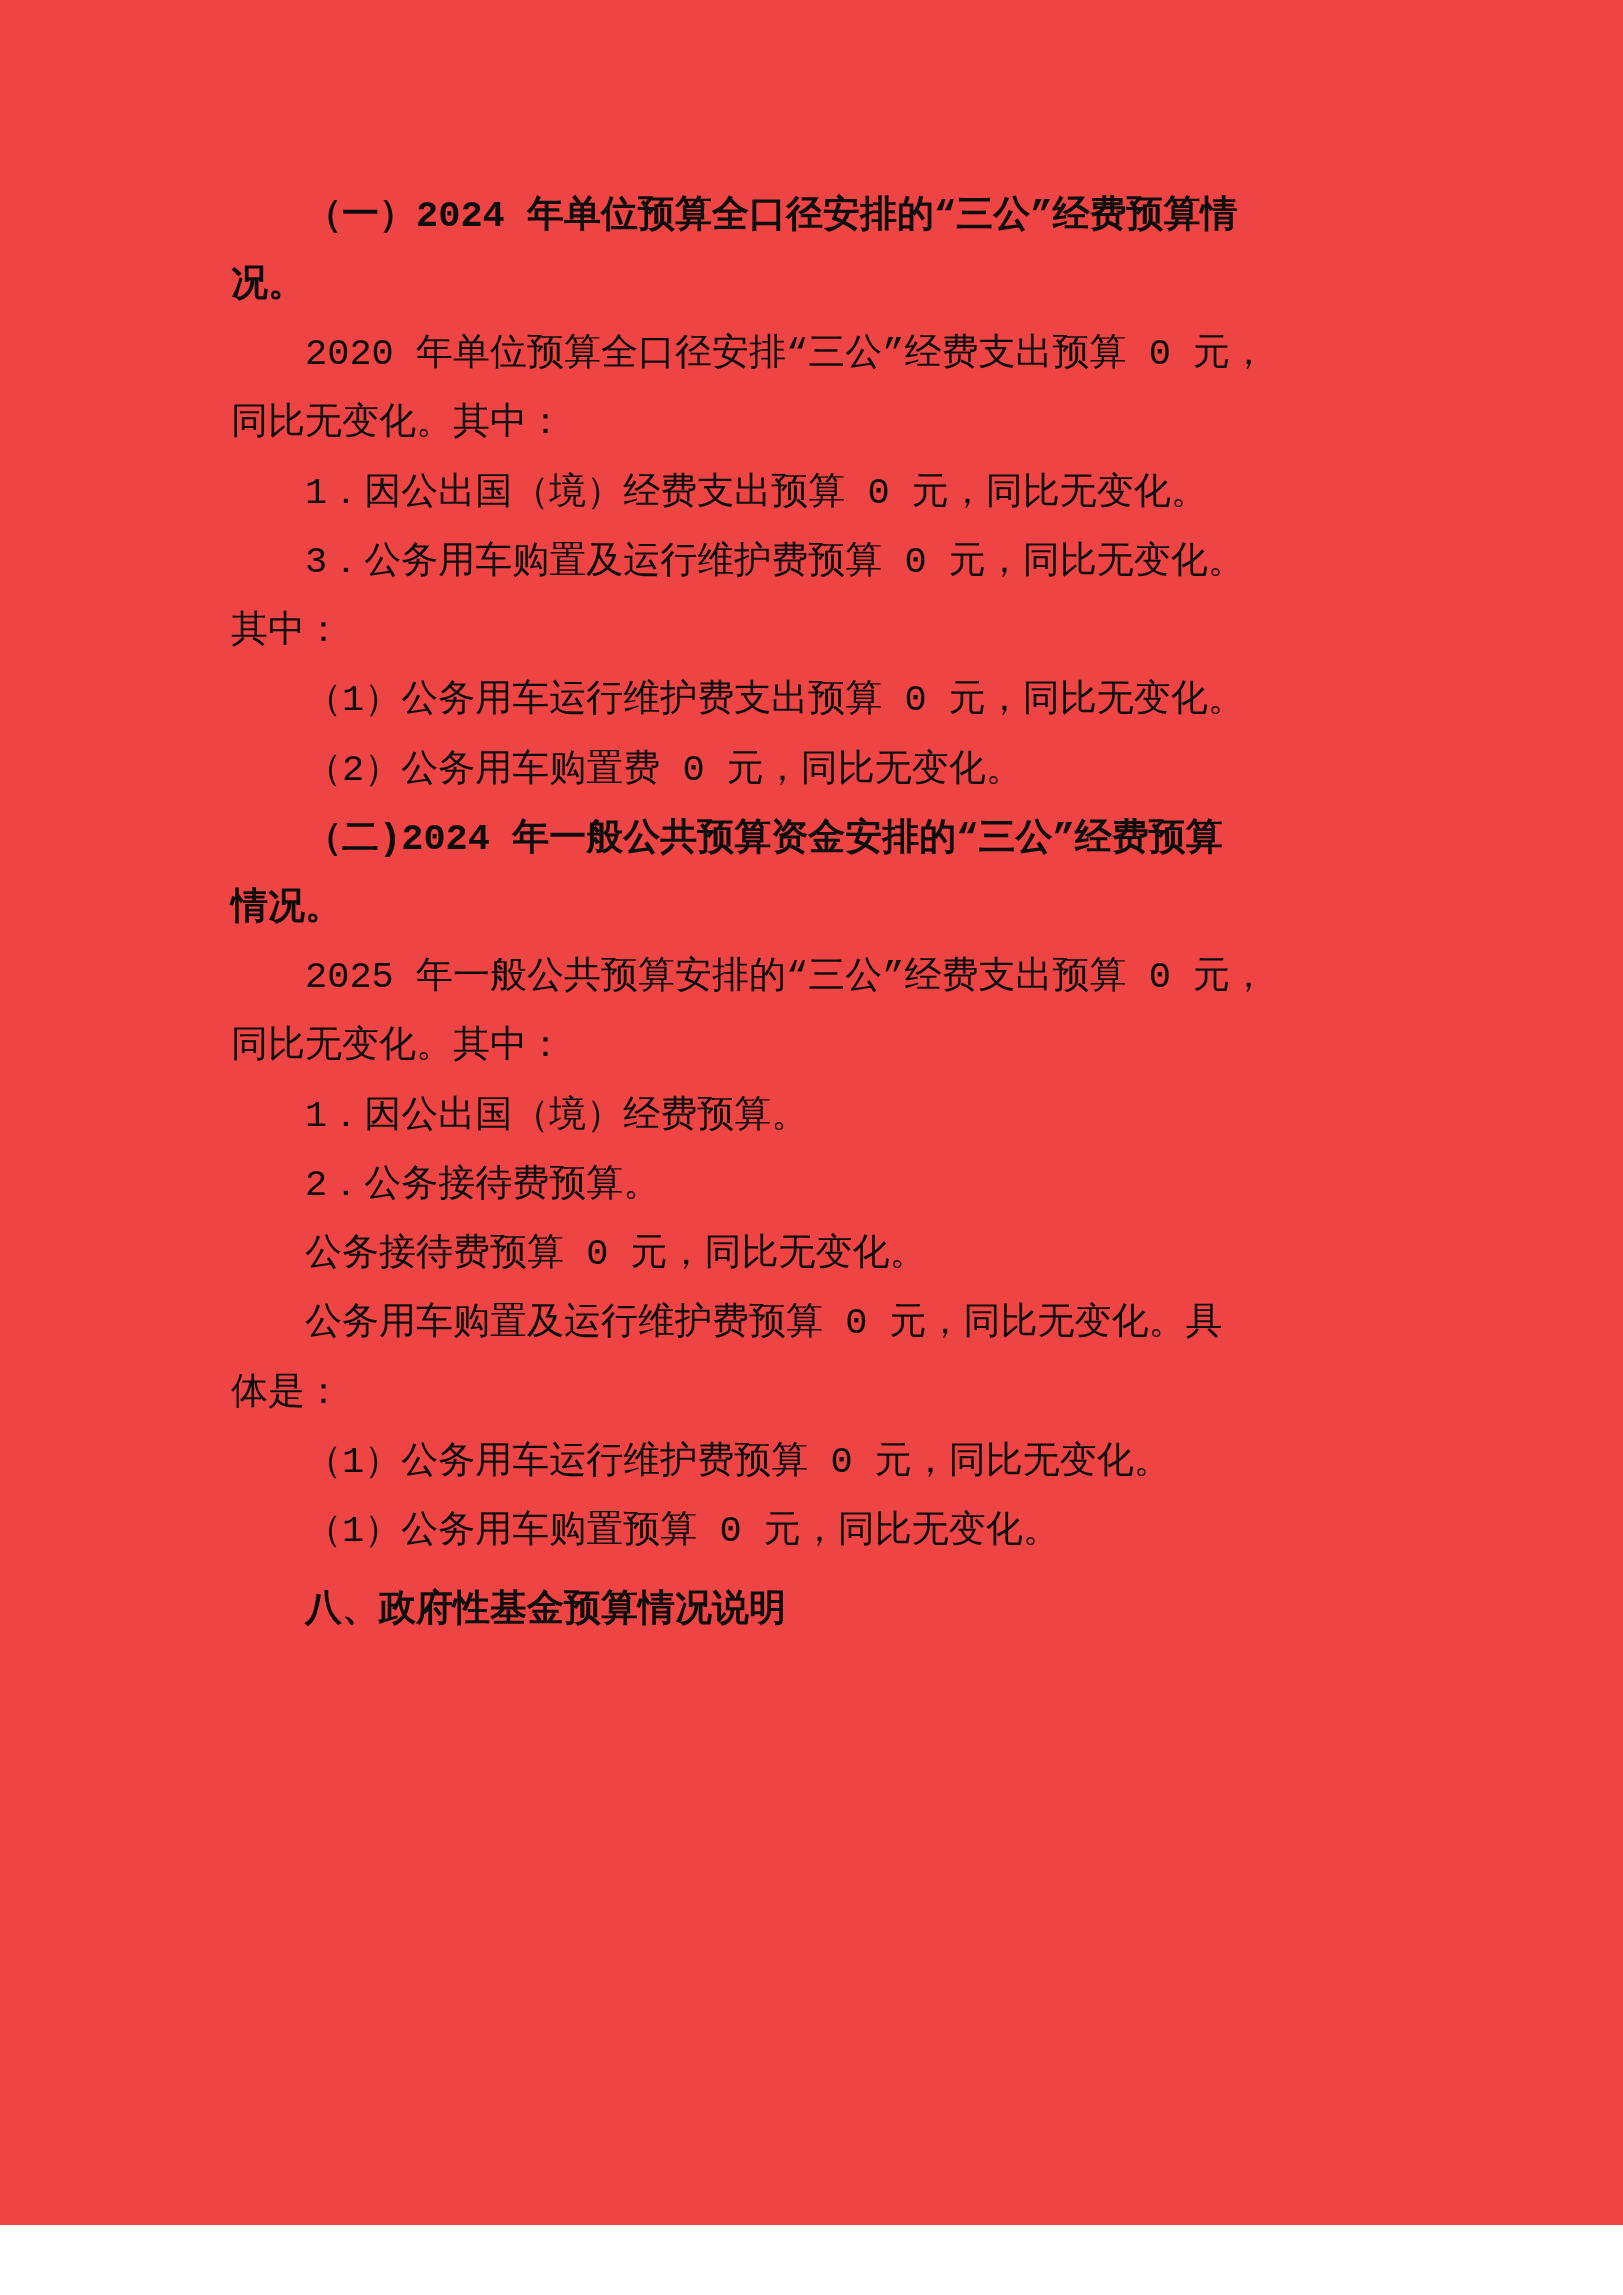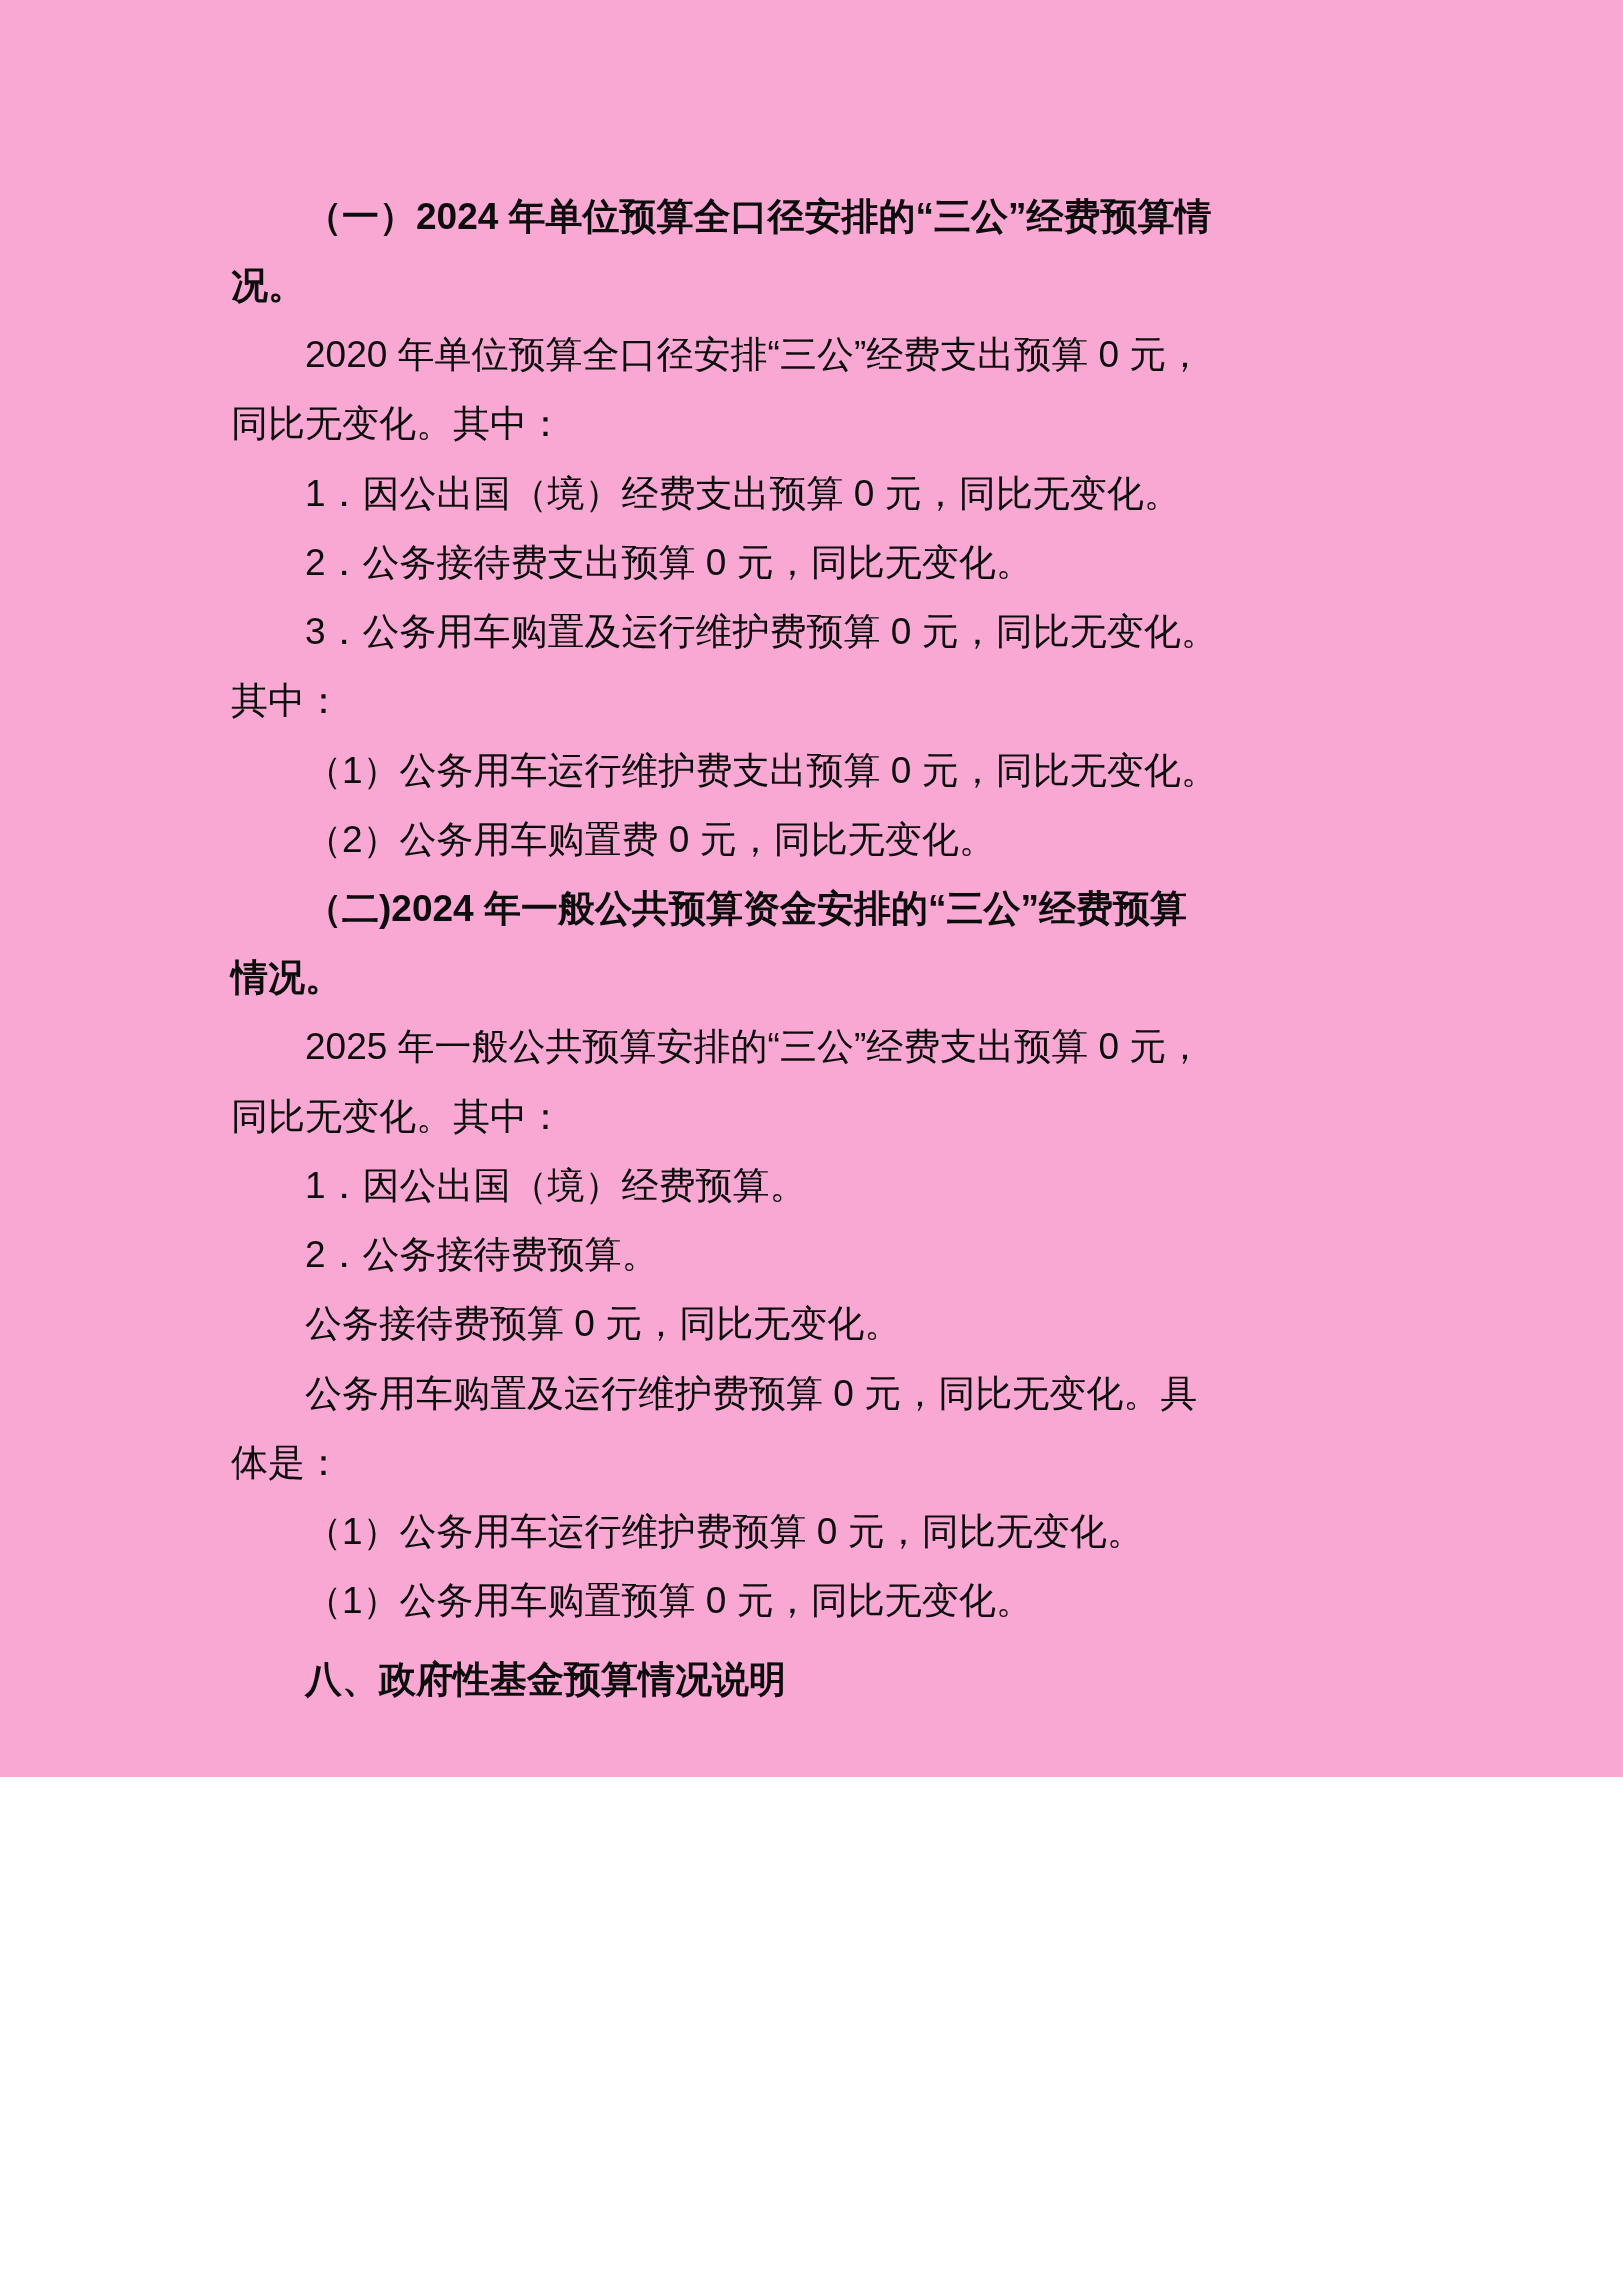--- a/index.html
+++ b/index.html
@@ -2,26 +2,26 @@
 <html style="font-size:11.2px"><head>
 <meta charset="utf-8">
 <style>
   html, body {
     margin: 0;
     padding: 0;
     background: #ffffff;
   }
   .page {
     width: 1623px;
-    height: 1777px;
-    background: #f9a8d4;
+    height: 2225px;
+    background: #ef4444;
     position: relative;
     box-sizing: border-box;
     padding: 182px 231px 0 231px;
-    font-family: Liberation Sans, sans-serif;
+    font-family: Liberation Mono, monospace;
     color: #0d0d0d;
   }
   .doc {
     font-size: 37px;
     line-height: 1.72;
     text-align: justify;
     text-justify: inter-ideograph;
   }
   p {
     margin: 0 0 5.6px 0;
@@ -54,21 +54,20 @@
 <div class="page">
   <div class="doc">
 
     <p class="heading">（一）2024 年单位预算全口径安排的“三公”经费预算情</p>
     <p class="heading-cont">况。</p>
 
     <p class="indent2">2020 年单位预算全口径安排“三公”经费支出预算 0 元，</p>
     <p>同比无变化。其中：</p>
 
     <p class="indent-item">1．因公出国（境）经费支出预算 0 元，同比无变化。</p>
-    <p class="indent-item">2．公务接待费支出预算 0 元，同比无变化。</p>
     <p class="indent-item">3．公务用车购置及运行维护费预算 0 元，同比无变化。</p>
     <p>其中：</p>
 
     <p class="indent-item">（1）公务用车运行维护费支出预算 0 元，同比无变化。</p>
     <p class="indent-item">（2）公务用车购置费 0 元，同比无变化。</p>
 
     <p class="heading">（二)2024 年一般公共预算资金安排的“三公”经费预算</p>
     <p class="heading-cont">情况。</p>
 
     <p class="indent2">2025 年一般公共预算安排的“三公”经费支出预算 0 元，</p>

